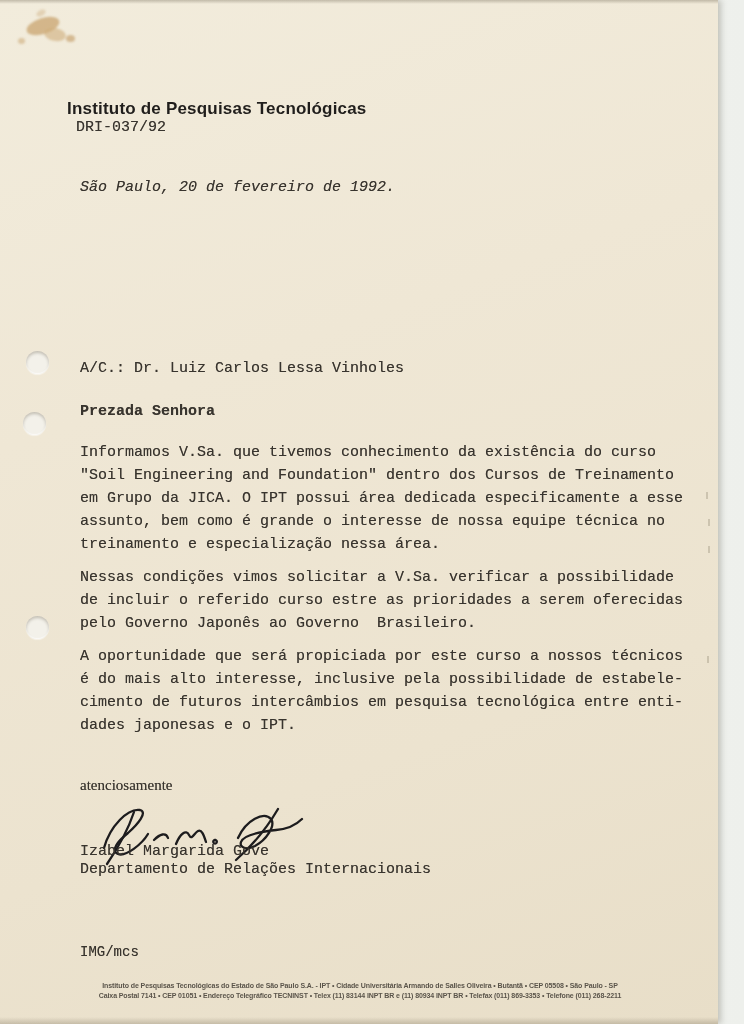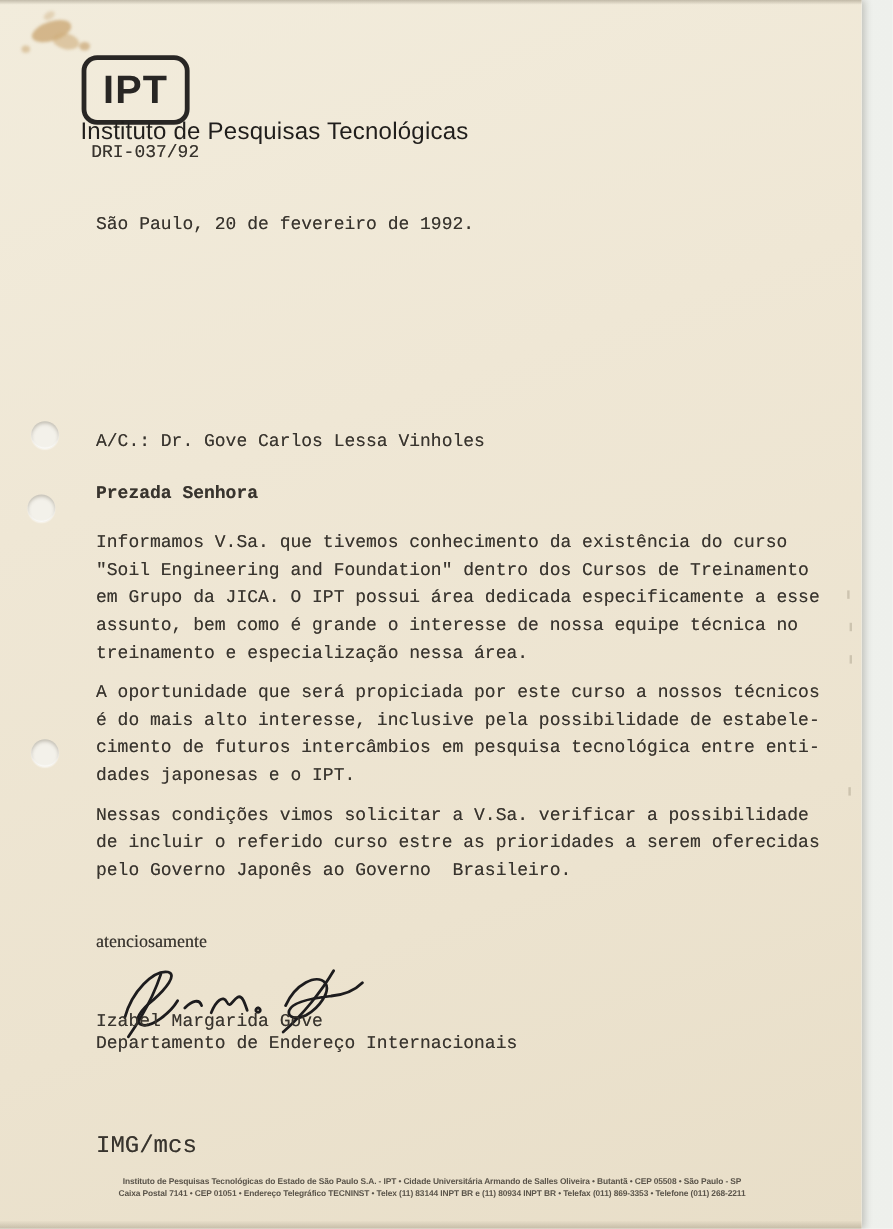--- a/index.html
+++ b/index.html
@@ -25,38 +25,38 @@
   
   .logo-box{
     position:absolute;left:68px;top:46px;width:82px;height:50px;
     border:4px solid #282624;border-radius:13px;
     display:flex;align-items:center;justify-content:center;
     color:#282624;font-weight:900;font-size:33px;letter-spacing:1px;
     font-family:"Liberation Sans",sans-serif;
   }
   .org-name{
     position:absolute;left:67px;top:99px;
-    font-weight:normal;font-size:20px;letter-spacing:0.2px;color:#201e1c;
+    font-weight:bold;font-size:17px;letter-spacing:0.2px;color:#201e1c;
   }
   .typed{
     font-family:"Liberation Mono","DejaVu Sans Mono",monospace;
     color:#38342e;font-size:15px;white-space:pre-wrap;
     text-shadow:0 0 0.5px rgba(45,40,35,0.55);
   }
   .ref{position:absolute;left:76px;top:119px;}
-  .date{position:absolute;left:80px;top:179px;}
+  .date{position:absolute;left:80px;top:179px;font-style:italic;}
   .recipient{position:absolute;left:80px;top:250px;line-height:17.6px;}
   .attention{position:absolute;left:80px;top:360px;}
   .salutation{position:absolute;left:80px;top:403px;font-weight:bold;}
   .body-text{position:absolute;left:80px;top:441px;width:610px;}
   .body-text .para{line-height:23px;margin:0 0 10px 0;}
   .closing{position:absolute;left:80px;top:777px;font-family:Liberation Serif, serif;}
   .signer-name{position:absolute;left:80px;top:843px;}
   .signer-dept{position:absolute;left:80px;top:861px;}
-  .initials{position:absolute;left:80px;top:944px;font-size:20px;}
+  .initials{position:absolute;left:80px;top:944px;font-size:14px;}
   .signature{position:absolute;left:88px;top:796px;width:240px;height:74px;}
   
   .footer{
     position:absolute;left:30px;bottom:24px;width:660px;text-align:center;
     font-size:7px;font-weight:bold;color:#5a544a;line-height:9.5px;
     letter-spacing:-0.1px;
   }
   
   .hole{
     position:absolute;width:23px;height:23px;border-radius:50%;
@@ -93,59 +93,56 @@
       <i class="b5"></i>
   </div>
   <div class="hole hole1"></div>
   <div class="hole hole2"></div>
   <div class="hole hole3"></div>
   <div class="fold-tick t1"></div>
   <div class="fold-tick t2"></div>
   <div class="fold-tick t3"></div>
   <div class="fold-tick t4"></div>
 
-  <div class="logo-box">
-    <span>IPT</span>
-  </div>
   <div class="org-name">Instituto de Pesquisas Tecnológicas</div>
   <div class="typed ref">DRI-037/92</div>
 
   <div class="typed date">São Paulo, 20 de fevereiro de 1992.</div>
-  <div class="typed attention">A/C.: Dr. Gove Carlos Lessa Vinholes</div>
+  <div class="typed attention">A/C.: Dr. Luiz Carlos Lessa Vinholes</div>
   <div class="typed salutation">Prezada Senhora</div>
 
   <div class="body-text">
     <div class="typed para">Informamos V.Sa. que tivemos conhecimento da existência do curso
 "Soil Engineering and Foundation" dentro dos Cursos de Treinamento
 em Grupo da JICA. O IPT possui área dedicada especificamente a esse
 assunto, bem como é grande o interesse de nossa equipe técnica no
 treinamento e especialização nessa área.</div>
+    <div class="typed para">Nessas condições vimos solicitar a V.Sa. verificar a possibilidade
+de incluir o referido curso estre as prioridades a serem oferecidas
+pelo Governo Japonês ao Governo  Brasileiro.</div>
     <div class="typed para">A oportunidade que será propiciada por este curso a nossos técnicos
 é do mais alto interesse, inclusive pela possibilidade de estabele-
 cimento de futuros intercâmbios em pesquisa tecnológica entre enti-
 dades japonesas e o IPT.</div>
-    <div class="typed para">Nessas condições vimos solicitar a V.Sa. verificar a possibilidade
-de incluir o referido curso estre as prioridades a serem oferecidas
-pelo Governo Japonês ao Governo  Brasileiro.</div>
   </div>
 
   <div class="typed closing">atenciosamente</div>
 
   <svg class="signature" viewBox="0 0 240 74" aria-hidden="true">
     <path class="sig-stroke" d="M16,52 C22,30 40,12 52,14 C60,16 50,28 40,37 C30,45 22,55 30,58 C38,61 54,48 60,38"></path>
     <path class="sig-stroke" d="M46,16 C40,34 30,52 19,68"></path>
     <path class="sig-stroke" d="M66,44 C72,38 78,36 80,42"></path>
     <path class="sig-stroke" d="M88,48 C92,38 98,33 101,39 C104,45 106,37 110,35 C114,33 116,40 118,46"></path>
     <path class="sig-stroke" d="M127,44 a1.8,1.8 0 1,0 0.1,0"></path>
     <path class="sig-stroke" d="M150,42 C158,24 176,15 183,23 C188,30 178,44 167,50 C159,54 151,52 153,46 C155,40 170,36 188,34 C200,33 208,29 214,23"></path>
     <path class="sig-stroke" d="M190,13 C180,30 164,50 148,64"></path>
   </svg>
 
   <div class="typed signer-name">Izabel Margarida Gove</div>
-  <div class="typed signer-dept">Departamento de Endereço Internacionais</div>
+  <div class="typed signer-dept">Departamento de Relações Internacionais</div>
   <div class="typed initials">IMG/mcs</div>
 
   <div class="footer">
     <div>Instituto de Pesquisas Tecnológicas do Estado de São Paulo S.A. - IPT • Cidade Universitária Armando de Salles Oliveira • Butantã • CEP 05508 • São Paulo - SP</div>
     <div>Caixa Postal 7141 • CEP 01051 • Endereço Telegráfico TECNINST • Telex (11) 83144 INPT BR e (11) 80934 INPT BR • Telefax (011) 869-3353 • Telefone (011) 268-2211</div>
   </div>
 
 </div>
 
 </body></html>

